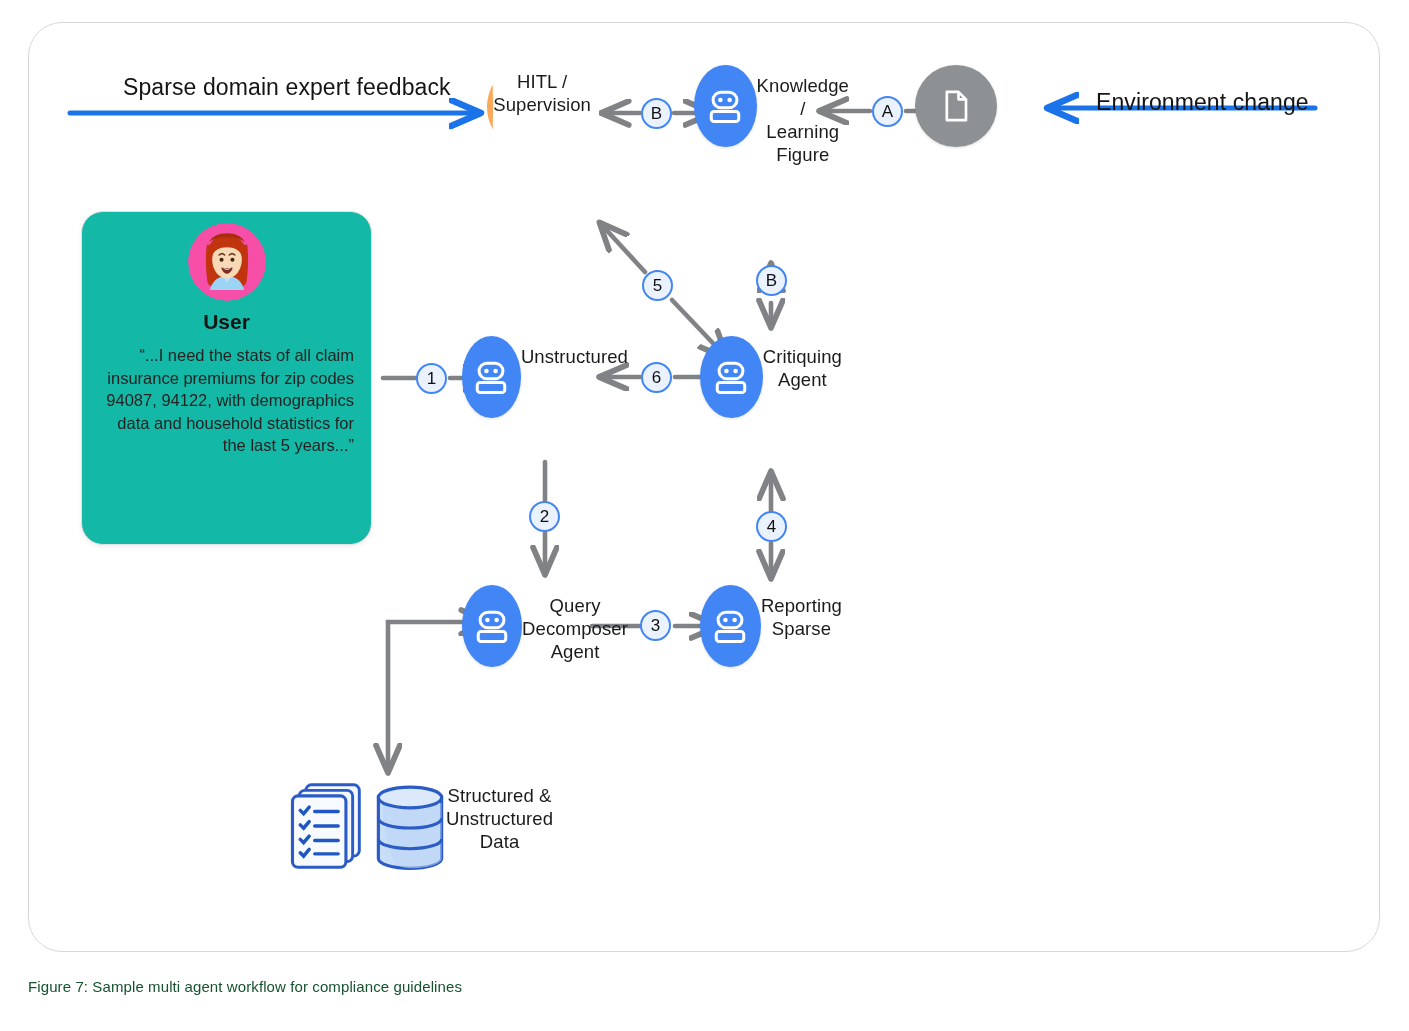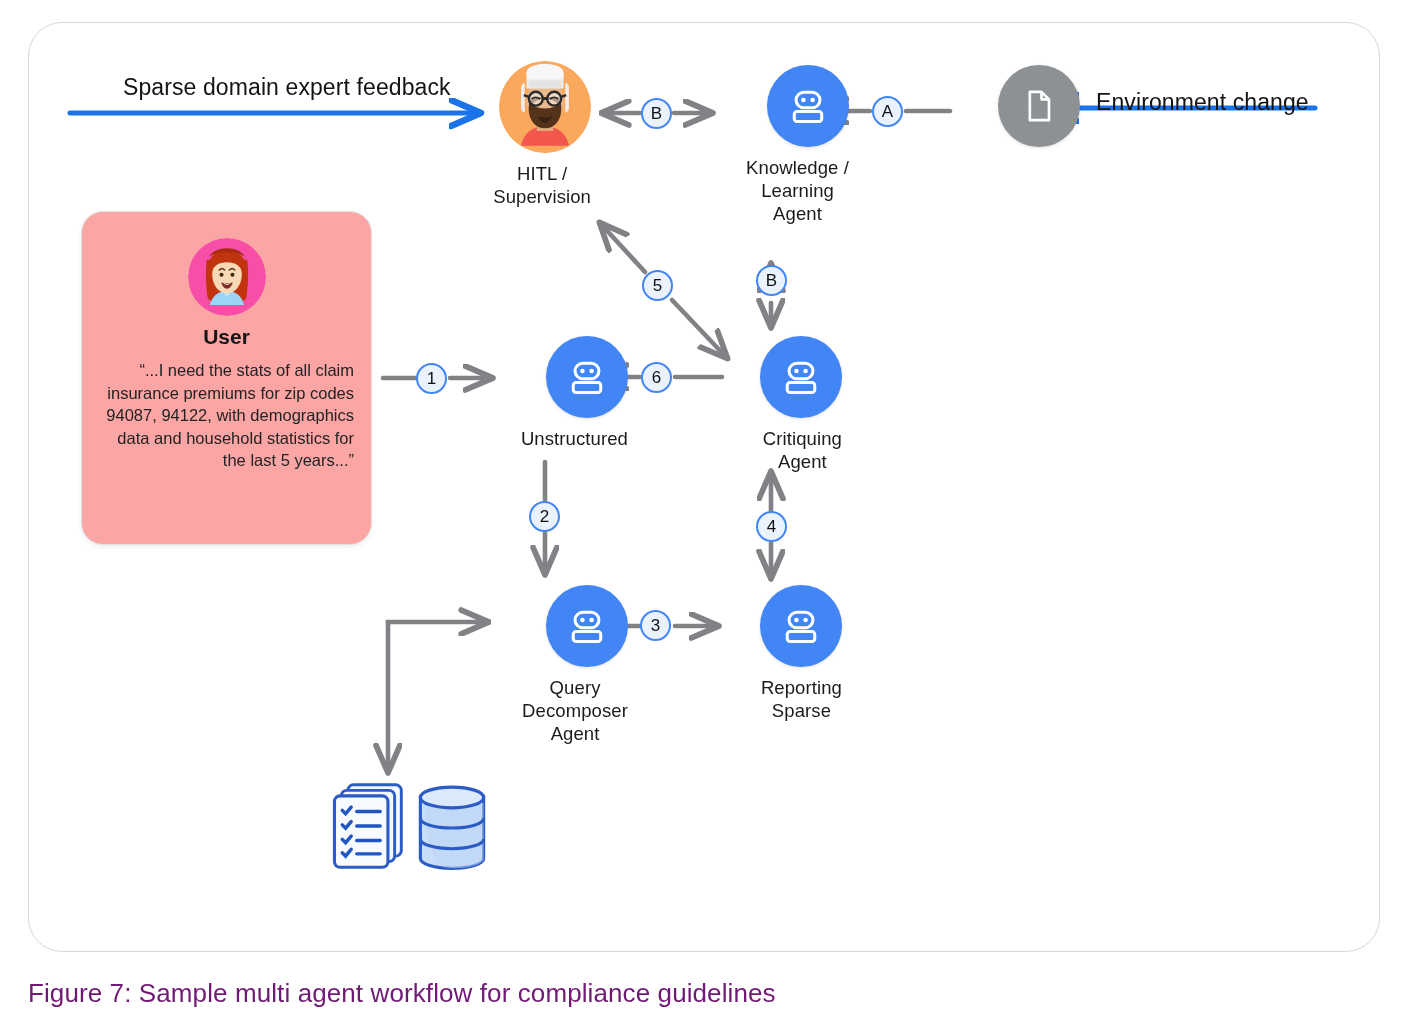--- a/index.html
+++ b/index.html
@@ -34,22 +34,22 @@
     left: 0; top: 0;
     width: 1409px;
     height: 960px;
     pointer-events: none;
   }
 
   
   .node {
     position: absolute;
     display: flex;
-    flex-direction: column;
-    align-items: flex-end;
+    flex-direction: row;
+    align-items: flex-start;
   }
   .node-circle {
     border-radius: 50%;
     display: flex;
     align-items: center;
     justify-content: center;
     position: relative;
   }
   .node-label {
     margin-top: 9px;
@@ -74,29 +74,29 @@
     box-shadow: 0 1px 3px rgba(0,0,0,.13);
   }
 
   
   #user-card {
     position: absolute;
     left: 81px;
     top: 211px;
     width: 291px;
     height: 334px;
-    background: #fca5a5;
+    background: #14b8a6;
     border: 1.4px solid #e2e2e2;
     border-radius: 22px;
     box-shadow: 0 2px 5px rgba(0,0,0,.07);
     box-sizing: border-box;
     display: flex;
     flex-direction: column;
     align-items: center;
-    padding-top: 26px;
+    padding-top: 11px;
   }
   #user-card-title {
     font-size: 21px;
     font-weight: bold;
     margin-top: 9px;
     color: #151515;
   }
   #user-card-quote {
     margin-top: 10px;
     width: 255px;
@@ -137,22 +137,22 @@
     color: #141414;
     letter-spacing: .1px;
     white-space: nowrap;
   }
 
   
   #figure-caption {
     position: absolute;
     left: 28px;
     top: 978px;
-    font-size: 26px;
-    color: #701a75;
+    font-size: 15px;
+    color: #14532d;
     letter-spacing: .1px;
   }
 </style>
 </head>
 <body>
 
 <div id="figure-frame"></div>
 
 <svg id="diagram-canvas" viewBox="0 0 1409 960" xmlns="http://www.w3.org/2000/svg">
   <defs>
@@ -274,21 +274,21 @@
   <div class="node-circle agent-circle">
     <svg viewBox="0 0 48 48" width="44" height="44" xmlns="http://www.w3.org/2000/svg">
       <rect x="11" y="9" width="26" height="17" rx="8.5" fill="none" stroke="#ffffff" stroke-width="3.3"></rect>
       <circle cx="19" cy="17.5" r="2.5" fill="#ffffff"></circle>
       <circle cx="29" cy="17.5" r="2.5" fill="#ffffff"></circle>
       <rect x="9" y="30" width="30" height="11" rx="3.2" fill="none" stroke="#ffffff" stroke-width="3.3"></rect>
     </svg>
   </div>
   <div class="node-label">Knowledge /
 Learning
-Agent</div>
+Figure</div>
 </div>
 
 <div class="node" style="left:915px; top:65px; width:165px;">
   <div class="node-circle doc-circle">
     <svg viewBox="0 0 48 48" width="40" height="40" xmlns="http://www.w3.org/2000/svg">
       <path d="M13 7h14l9 9v25H13z" fill="none" stroke="#ffffff" stroke-width="3.2" stroke-linejoin="round"></path>
       <path d="M27 7v9h9" fill="none" stroke="#ffffff" stroke-width="3.2" stroke-linejoin="round"></path>
     </svg>
   </div>
 </div>
@@ -363,15 +363,17 @@
       </g>
     </svg>
     <svg viewBox="0 0 66 80" width="72" height="88" xmlns="http://www.w3.org/2000/svg">
       <path d="M4 12v56c0 5 13 9 29 9s29-4 29-9V12z" fill="#C7DDF8" stroke="#2B5BC4" stroke-width="2.9"></path>
       <path d="M8 14c0 20 4 44 12 60 5 2 11 3 13 3 16 0 29-4 29-9V17z" fill="#BBD5F5" opacity=".55"></path>
       <ellipse cx="33" cy="12" rx="29" ry="9.5" fill="#DCE9FB" stroke="#2B5BC4" stroke-width="2.9"></ellipse>
       <path d="M4 31c0 5 13 9 29 9s29-4 29-9" fill="none" stroke="#2B5BC4" stroke-width="2.9"></path>
       <path d="M4 50c0 5 13 9 29 9s29-4 29-9" fill="none" stroke="#2B5BC4" stroke-width="2.9"></path>
     </svg>
   </div>
+  <div class="node-label" style="margin-top:4px;">Structured &amp;
+Unstructured Data</div>
 </div>
 
 <div id="figure-caption">Figure 7: Sample multi agent workflow for compliance guidelines</div>
 
 </body></html>

